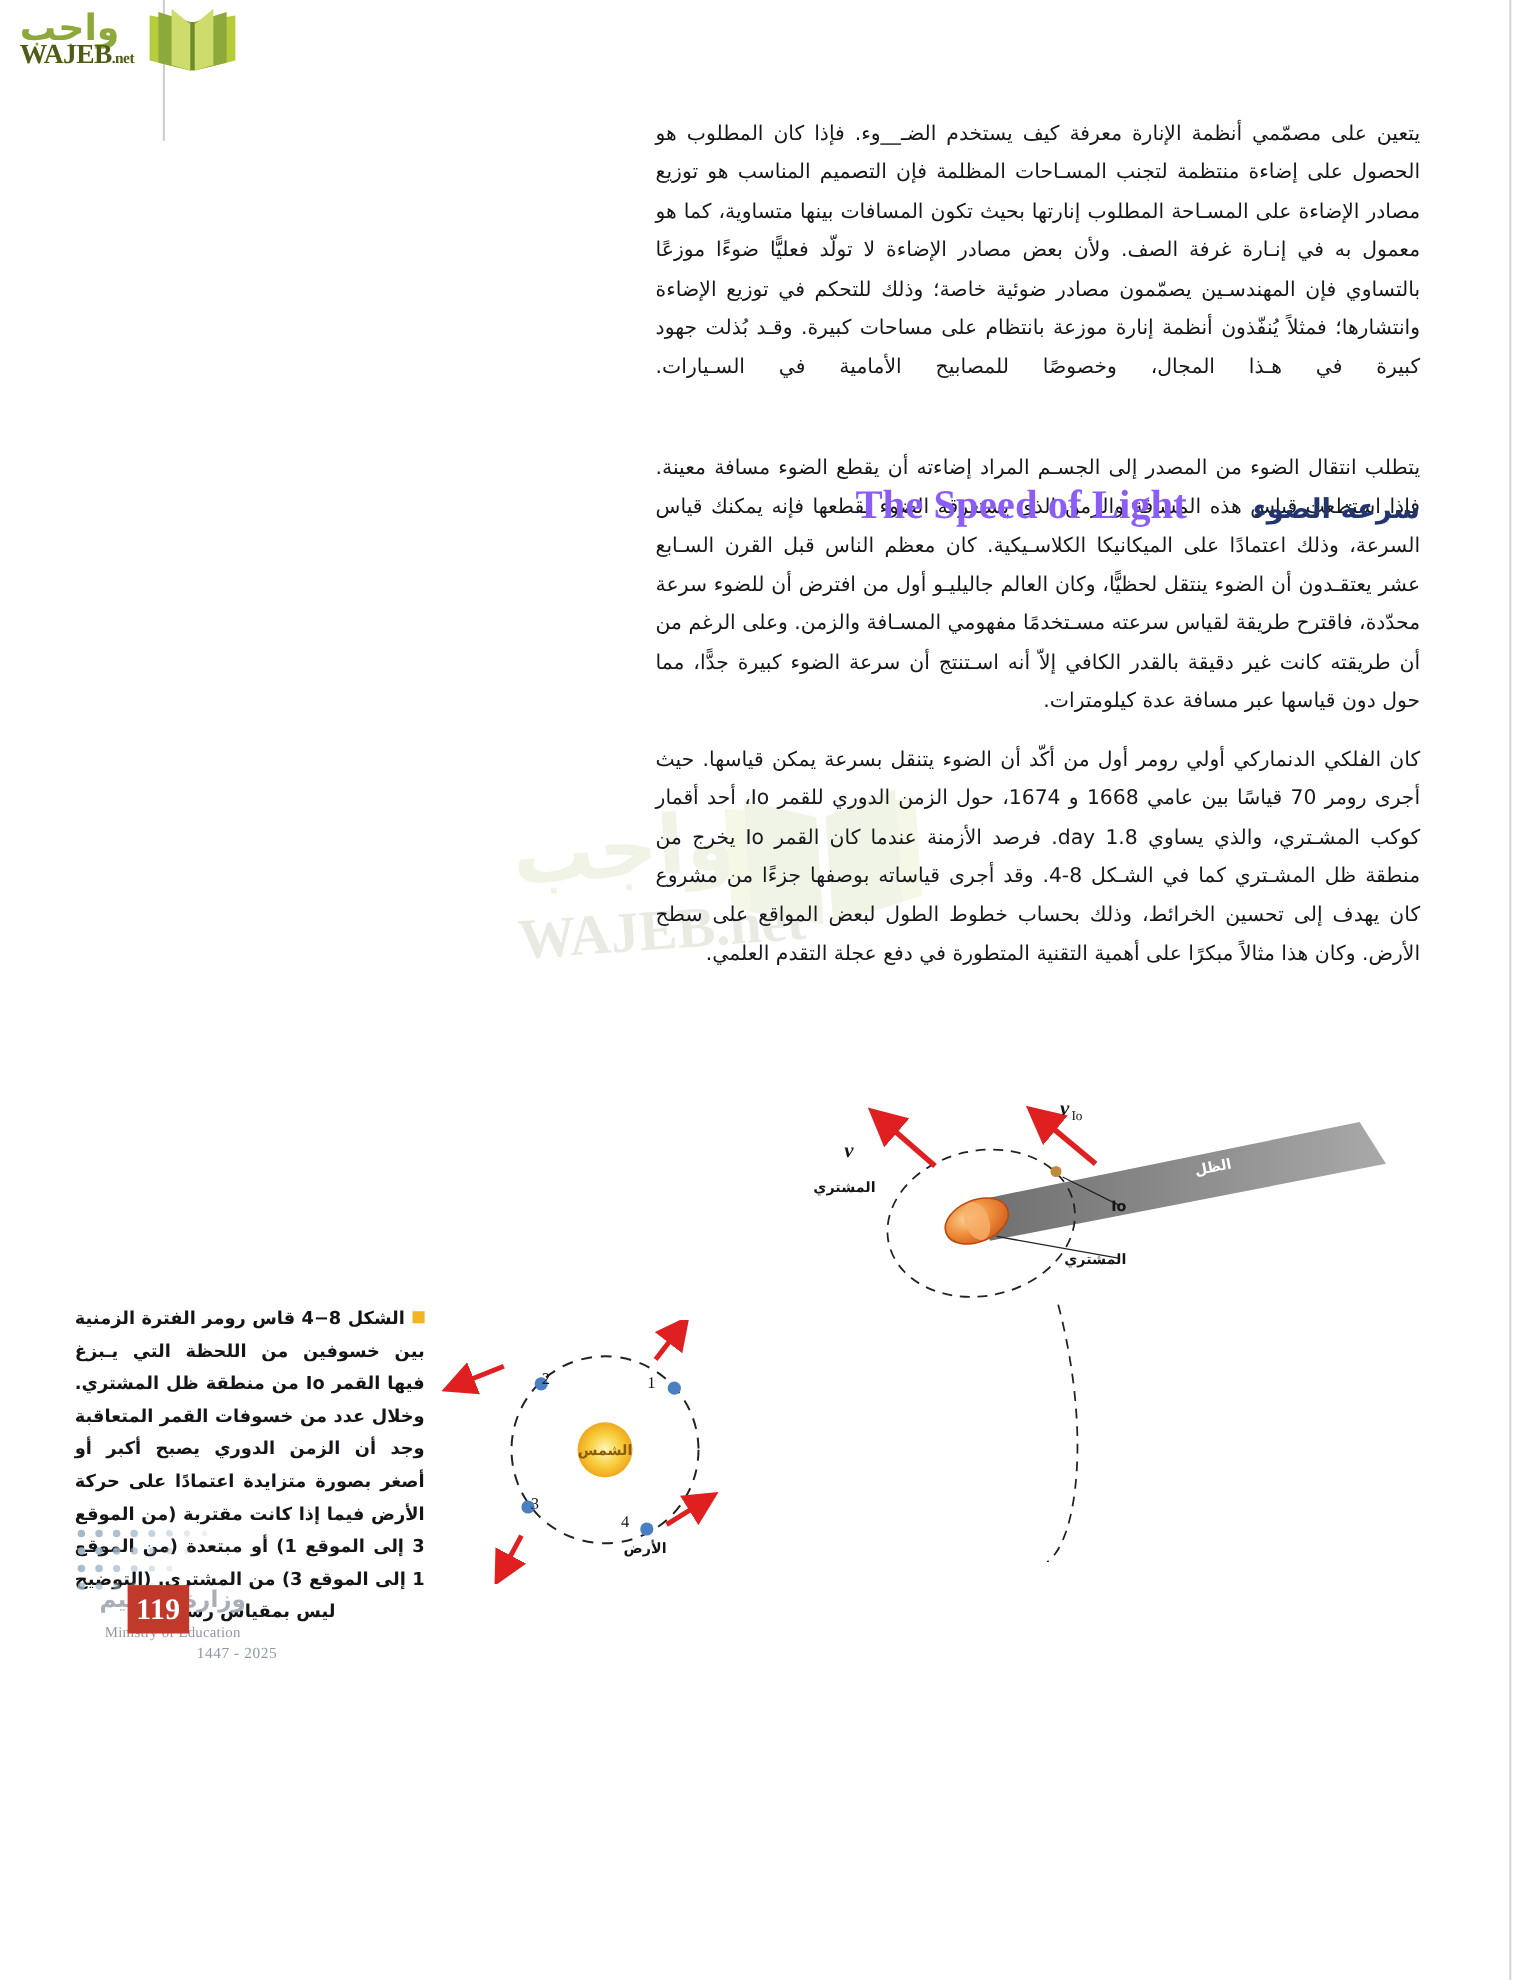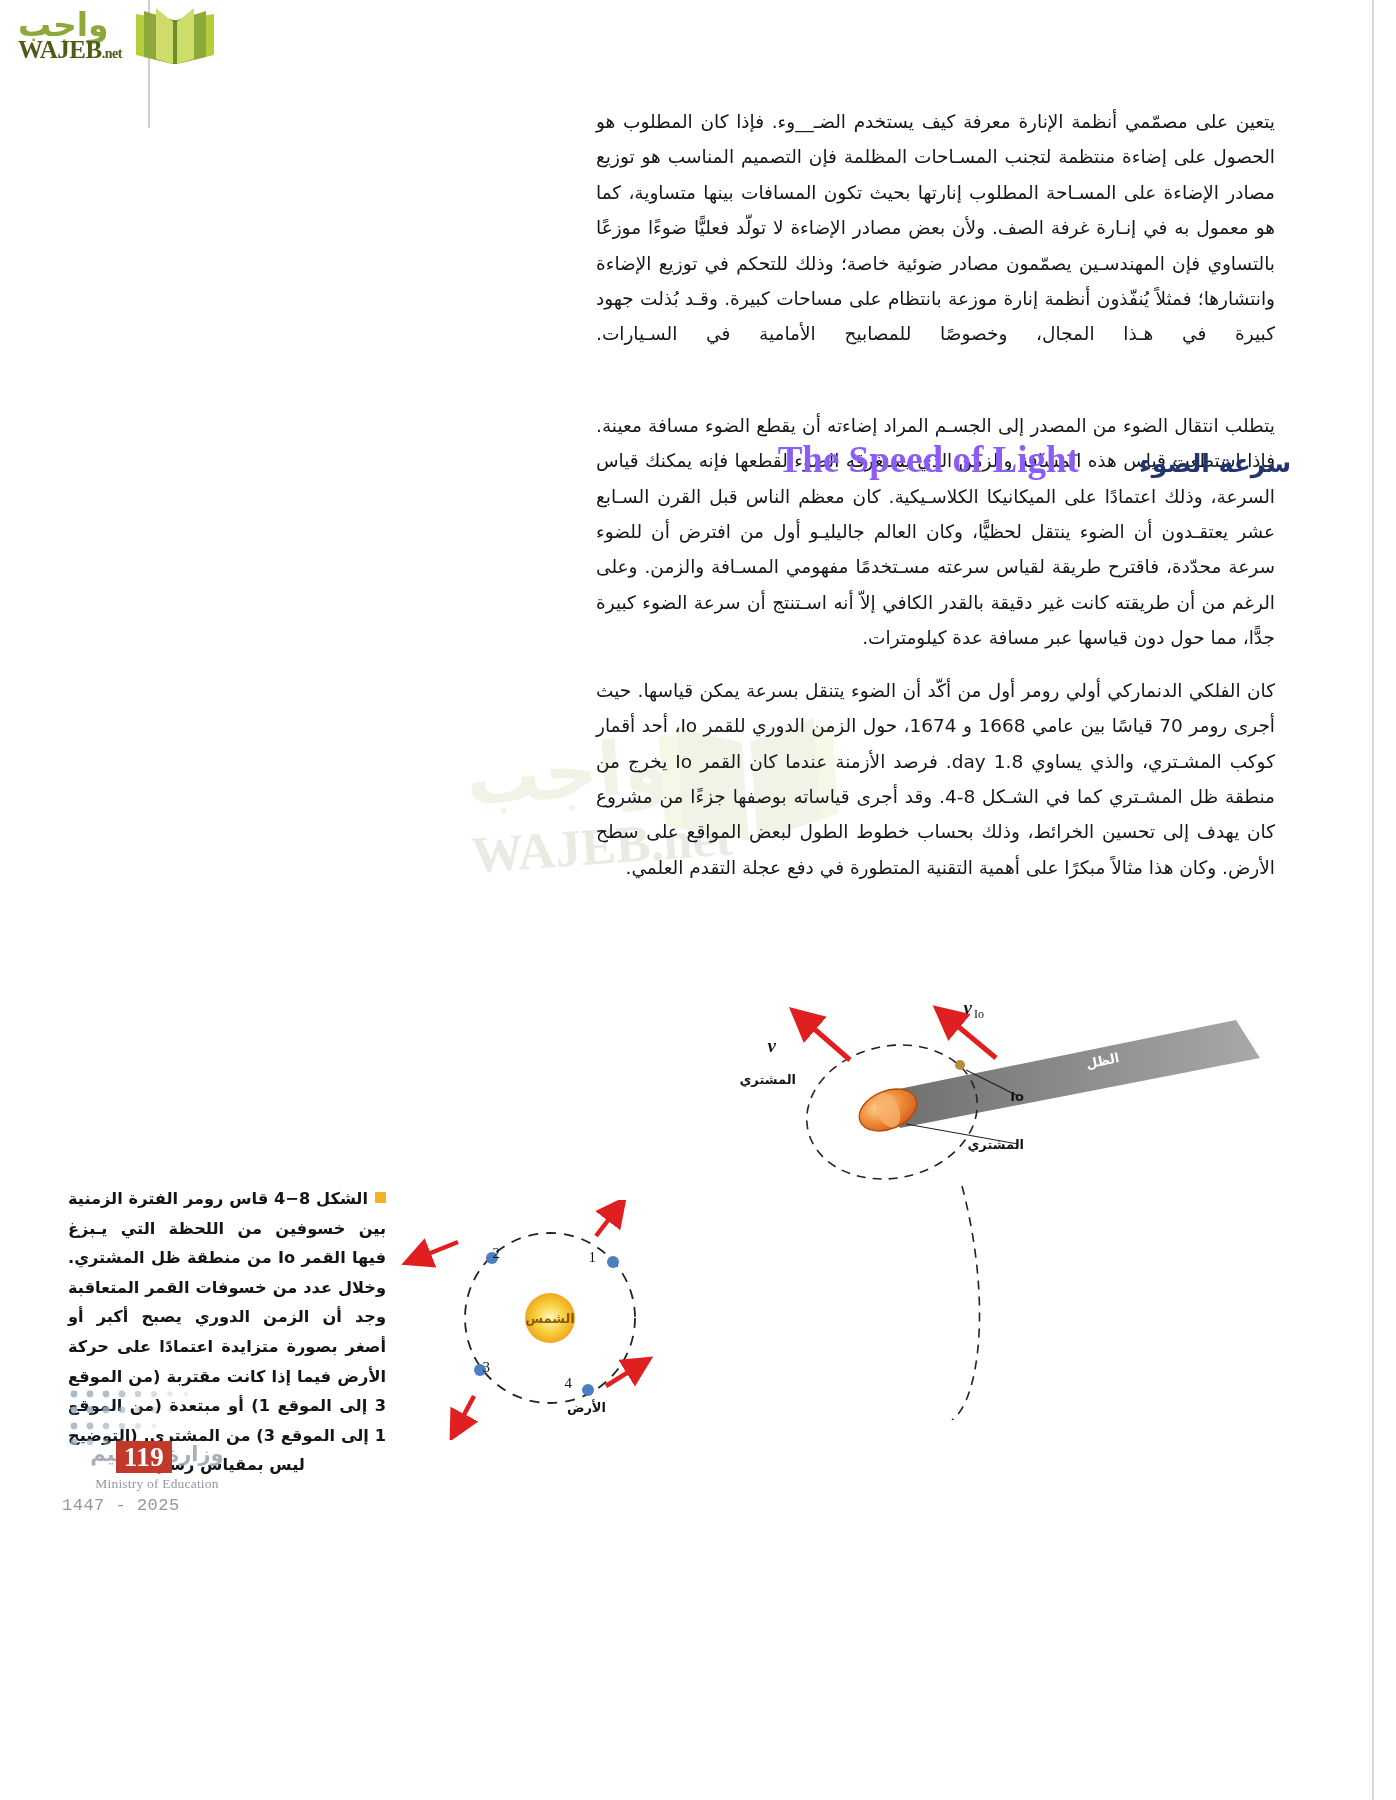--- a/index.html
+++ b/index.html
@@ -52,21 +52,21 @@
     width: 695px;
     direction: rtl; text-align: justify;
     color: #16171a;
   }
   .para {
     font-family: "DejaVu Sans", sans-serif;
     font-size: 18.5px;
     line-height: 35.4px;
     text-align: justify;
     text-align-last: right;
-    margin: 0 16px 4px 0;
+    margin: 0 0 4px 0;
     letter-spacing: 0px;
   }
   .para.p1 { text-align-last: justify; }
   .para.p3 { margin-top: 17px; }
 
   
   .section-head {
     position: absolute; top: 438px; right: 105px; width: 695px;
     height: 40px; direction: rtl;
     display: flex; align-items: baseline; justify-content: flex-start;
@@ -165,21 +165,21 @@
   }
   .wm-book { position: absolute; top: 0px; left: 322px; width: 200px; height: 140px; }
 
   
   .footer-dots {
     position: absolute; top: 1386px; left: 68px;
     width: 152px; height: 62px;
   }
   .page-badge {
     position: absolute; top: 1441px; left: 116px;
-    width: 56px; height: 32px;
+    width: 56px; height: 44px;
     background: #c0392b;
     display: flex; align-items: center; justify-content: center;
   }
   .page-badge span {
     font-family: "Liberation Serif", serif;
     font-size: 27px; font-weight: 700; color: #ffffff;
     letter-spacing: 0.5px;
   }
   .moe-logo {
     position: absolute; top: 1436px; left: 62px;
@@ -195,23 +195,23 @@
   }
   .moe-en {
     position: absolute; top: 40px; left: 0px; width: 190px;
     text-align: center;
     font-family: "Liberation Serif", serif;
     font-size: 13.5px; color: #8f98a3;
     letter-spacing: 0.2px;
   }
   .moe-year {
     position: absolute; top: 60px; left: 0px; width: 190px;
-    text-align: left;
-    font-family: Liberation Mono, monospace;
-    font-size: 17px; color: #8f98a3;
+    text-align: right;
+    font-family: Liberation Serif, serif;
+    font-size: 14px; color: #8f98a3;
     letter-spacing: 0.5px;
   }
 </style>
 </head>
 <body>
 
 <div class="page-edge-right"></div>
 <div class="page-edge-left-stub"></div>
 
 <div class="logo">

